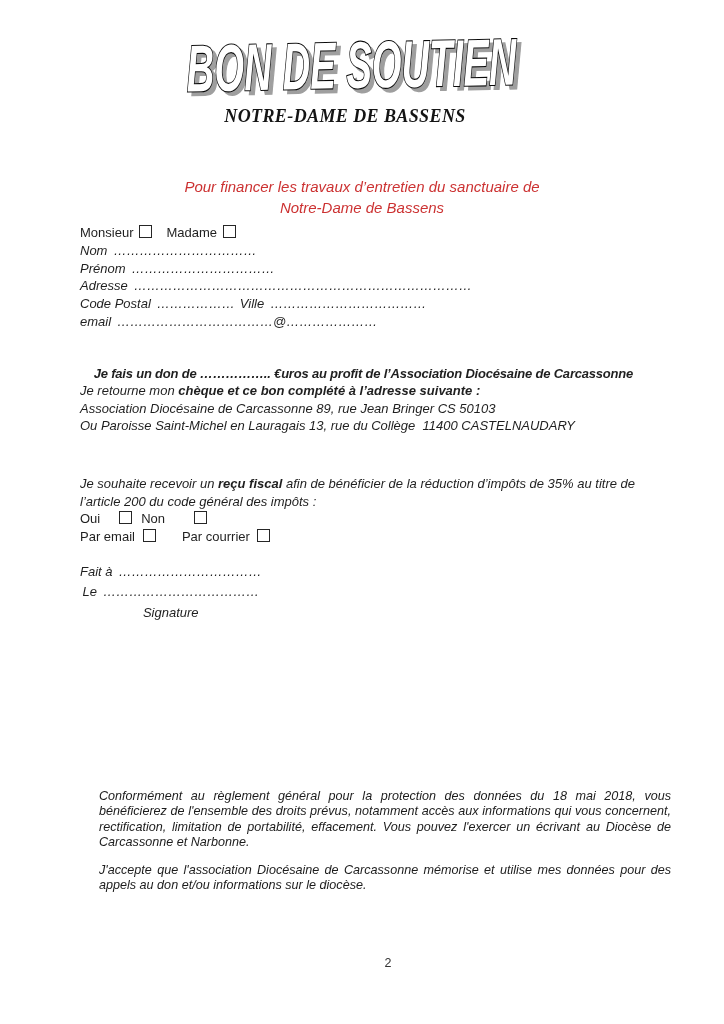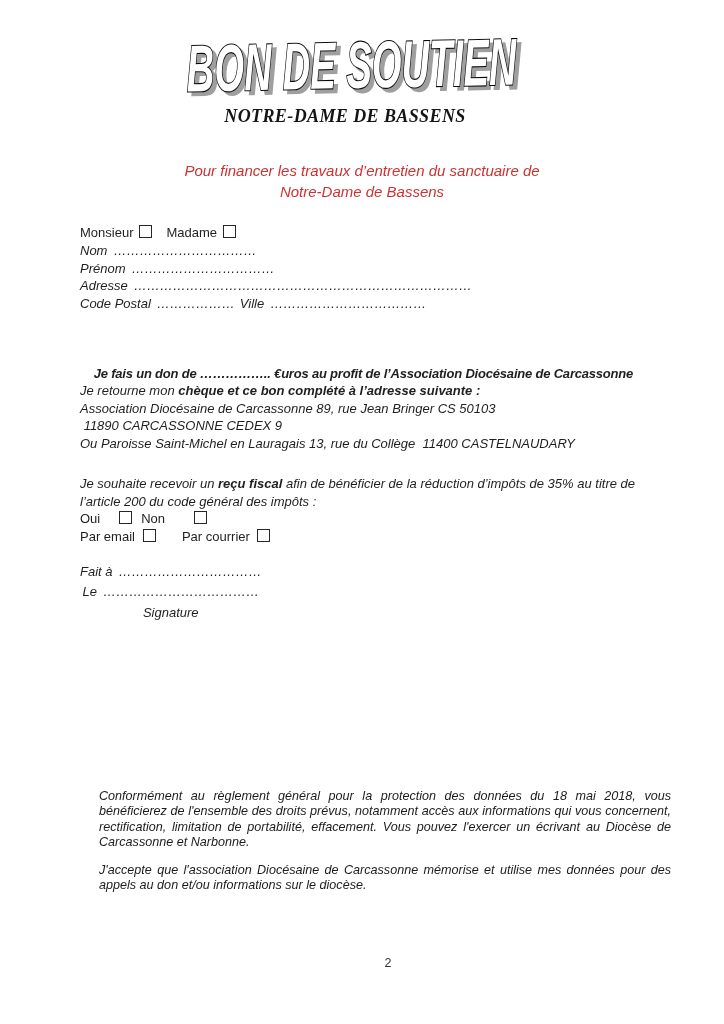--- a/index.html
+++ b/index.html
@@ -16,21 +16,21 @@
   }
   
   .subtitle{
     position:absolute;top:106px;left:0;width:724px;box-sizing:border-box;
     padding-right:34px;text-align:center;
     font-family:"Liberation Serif",serif;font-weight:bold;font-style:italic;
     font-size:18px;letter-spacing:.4px;color:#141414;
   }
   
   .intro{
-    position:absolute;top:160px;left:0;width:724px;text-align:center;
+    position:absolute;top:176px;left:0;width:724px;text-align:center;
     font-style:italic;font-size:15px;line-height:21px;color:#cc3232;
   }
   
   .blk{position:absolute;left:80px;font-size:13px;line-height:17.7px;}
   .line{white-space:pre-wrap;font-style:italic;}
   .lbl{margin-right:6px;}
   .mid-lbl{margin-left:5px;margin-right:6px;}
   b,.bold{font-weight:bold;}
   
   .cb{
@@ -78,30 +78,30 @@
 
   <div class="blk civility">
     <span>Monsieur</span><span class="cb g6"></span><span class="g14">Madame</span><span class="cb g6"></span>
   </div>
 
   <div class="blk fields">
     <div class="line"><span class="lbl">Nom</span><span class="dots">……………………………</span></div>
     <div class="line"><span class="lbl">Prénom</span><span class="dots">……………………………</span></div>
     <div class="line"><span class="lbl">Adresse</span><span class="dots">……………………………………………………………………</span></div>
     <div class="line"><span class="lbl">Code Postal</span><span class="dots">………………</span><span class="mid-lbl">Ville</span><span class="dots">………………………………</span></div>
+    <div class="line"><span class="lbl">email</span><span class="dots">………………………………</span><span>@</span><span class="dots">…………………</span></div>
   </div>
 
   <div class="blk don line">
     <span>Je fais un don de </span><span class="dots">……………..</span><span> €uros au profit de l’Association Diocésaine de Carcassonne</span>
   </div>
 
   <div class="blk retour">
     <div class="line"><span>Je retourne mon </span><b>chèque et ce bon complété à l’adresse suivante :</b></div>
     <div class="line">Association Diocésaine de Carcassonne 89, rue Jean Bringer CS 50103</div>
-    <div class="line"> 11890 CARCASSONNE CEDEX 9</div>
     <div class="line">Ou Paroisse Saint-Michel en Lauragais 13, rue du Collège  11400 CASTELNAUDARY</div>
   </div>
 
   <div class="blk recu">
     <div class="line"><span>Je souhaite recevoir un </span><b>reçu fiscal</b><span> afin de bénéficier de la réduction d’impôts de 35% au titre de</span></div>
     <div class="line">l’article 200 du code général des impôts :</div>
     <div>
       <span>Oui</span><span class="cb g19"></span><span class="g9">Non</span><span class="cb g29"></span>
     </div>
     <div>

